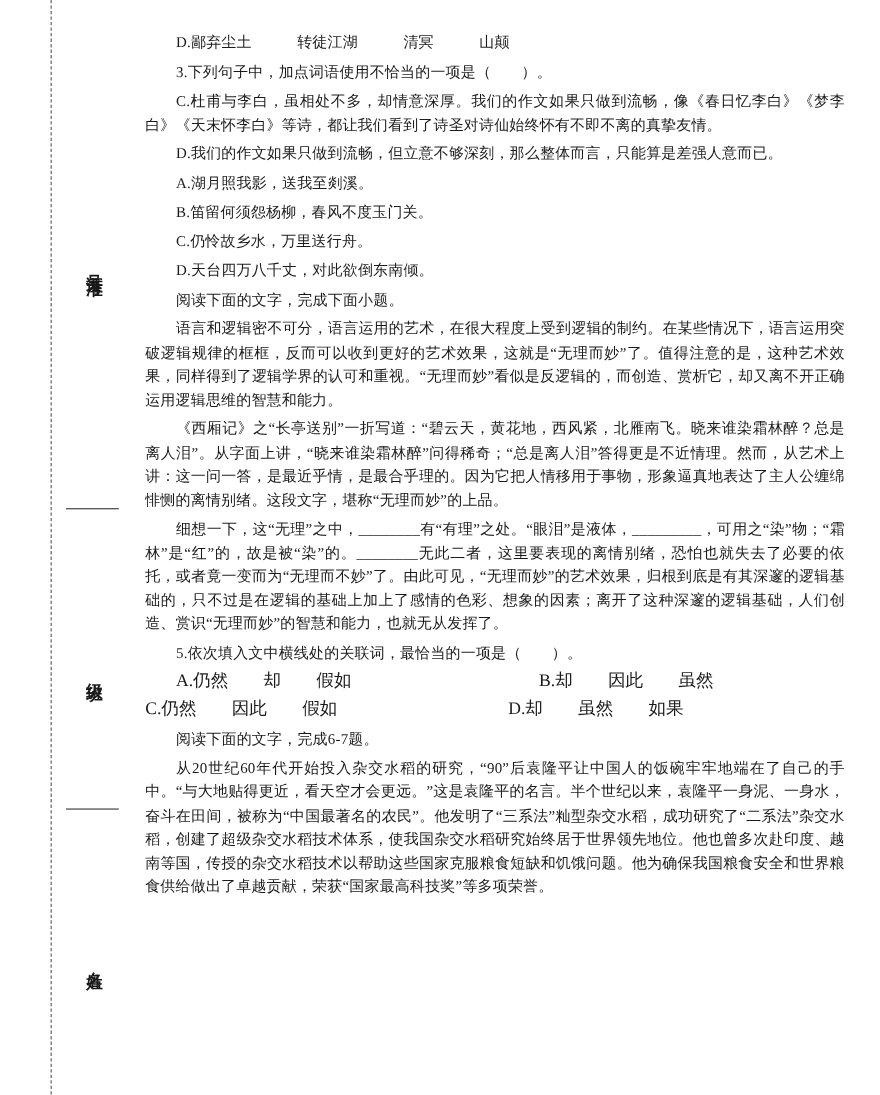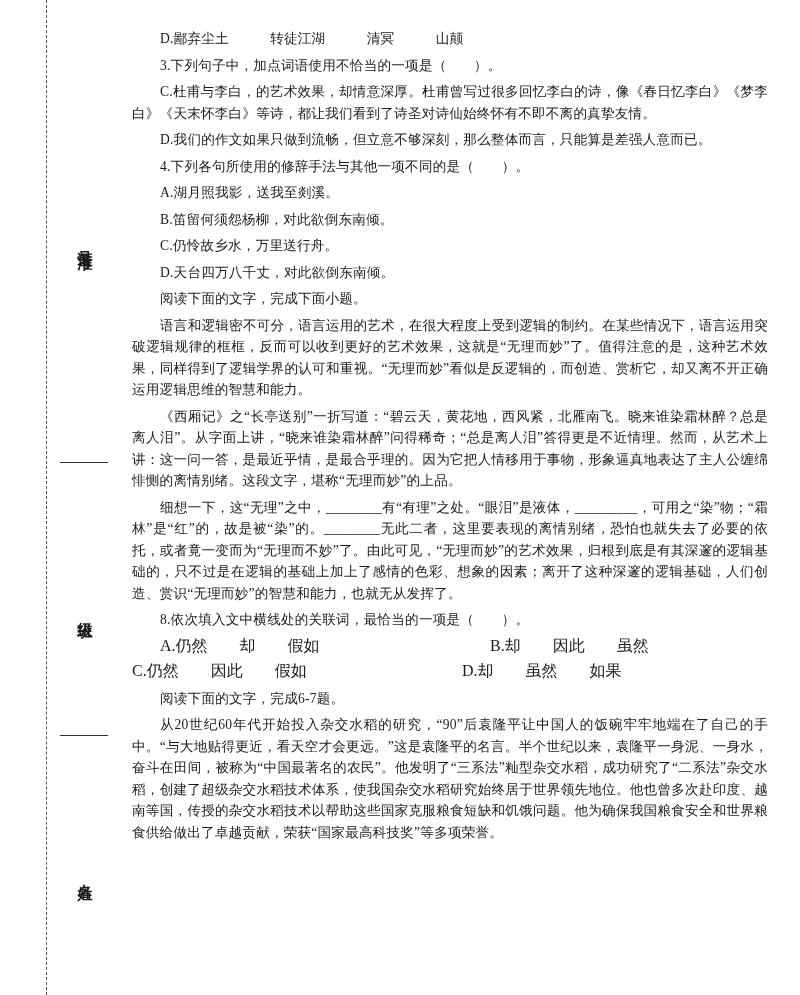--- a/index.html
+++ b/index.html
@@ -117,43 +117,42 @@
   </div>
 
   <div class="content">
 
     <p class="indent2">D.鄙弃尘土　　　转徒江湖　　　清冥　　　山颠</p>
 
     <p class="indent2">3.下列句子中，加点词语使用不恰当的一项是（　　）。</p>
 
 
 
-    <p class="indent2">C.杜甫与李白，的艺术效果，却情意深厚。杜甫曾写过很多回忆李白的诗，像《春日忆李白》《梦李白》《天末怀李白》等诗，都让我们看到了诗圣对诗仙始终怀有不即不离的真挚友情。</p>
+    <p class="indent2">C.杜甫与李白，虽相处不多，却情意深厚。我们的作文如果只做到流畅，像《春日忆李白》《梦李白》《天末怀李白》等诗，都让我们看到了诗圣对诗仙始终怀有不即不离的真挚友情。</p>
 
     <p class="indent2">D.我们的作文如果只做到流畅，但立意不够深刻，那么整体而言，只能算是差强人意而已。</p>
 
-    <p class="indent2">4.下列各句所使用的修辞手法与其他一项不同的是（　　）。</p>
 
     <p class="indent2">A.湖月照我影，送我至剡溪。</p>
 
-    <p class="indent2">B.笛留何须怨杨柳，对此欲倒东南倾。</p>
+    <p class="indent2">B.笛留何须怨杨柳，春风不度玉门关。</p>
 
     <p class="indent2">C.仍怜故乡水，万里送行舟。</p>
 
     <p class="indent2">D.天台四万八千丈，对此欲倒东南倾。</p>
 
     <p class="indent2">阅读下面的文字，完成下面小题。</p>
 
     <p class="indent2">语言和逻辑密不可分，语言运用的艺术，在很大程度上受到逻辑的制约。在某些情况下，语言运用突破逻辑规律的框框，反而可以收到更好的艺术效果，这就是“无理而妙”了。值得注意的是，这种艺术效果，同样得到了逻辑学界的认可和重视。“无理而妙”看似是反逻辑的，而创造、赏析它，却又离不开正确运用逻辑思维的智慧和能力。</p>
 
     <p class="indent2">《西厢记》之“长亭送别”一折写道：“碧云天，黄花地，西风紧，北雁南飞。晓来谁染霜林醉？总是离人泪”。从字面上讲，“晓来谁染霜林醉”问得稀奇；“总是离人泪”答得更是不近情理。然而，从艺术上讲：这一问一答，是最近乎情，是最合乎理的。因为它把人情移用于事物，形象逼真地表达了主人公缠绵悱恻的离情别绪。这段文字，堪称“无理而妙”的上品。</p>
 
     <p class="indent2">细想一下，这“无理”之中，________有“有理”之处。“眼泪”是液体，_________，可用之“染”物；“霜林”是“红”的，故是被“染”的。________无此二者，这里要表现的离情别绪，恐怕也就失去了必要的依托，或者竟一变而为“无理而不妙”了。由此可见，“无理而妙”的艺术效果，归根到底是有其深邃的逻辑基础的，只不过是在逻辑的基础上加上了感情的色彩、想象的因素；离开了这种深邃的逻辑基础，人们创造、赏识“无理而妙”的智慧和能力，也就无从发挥了。</p>
 
-    <p class="indent2">8.依次填入文中横线处的关联词，最恰当的一项是（　　）。</p>
+    <p class="indent2">5.依次填入文中横线处的关联词，最恰当的一项是（　　）。</p>
 
     <div class="two-col" style="margin-left:28px; margin-bottom:4px;">
       <span class="c">A.仍然　　却　　假如</span>
       <span class="c col-r">B.却　　因此　　虽然</span>
     </div>
 
     <div class="two-col" style="margin-bottom:5px; height:22px;">
       <span class="c">C.仍然　　因此　　假如</span>
       <span class="c col-r">D.却　　虽然　　如果</span>
     </div>

